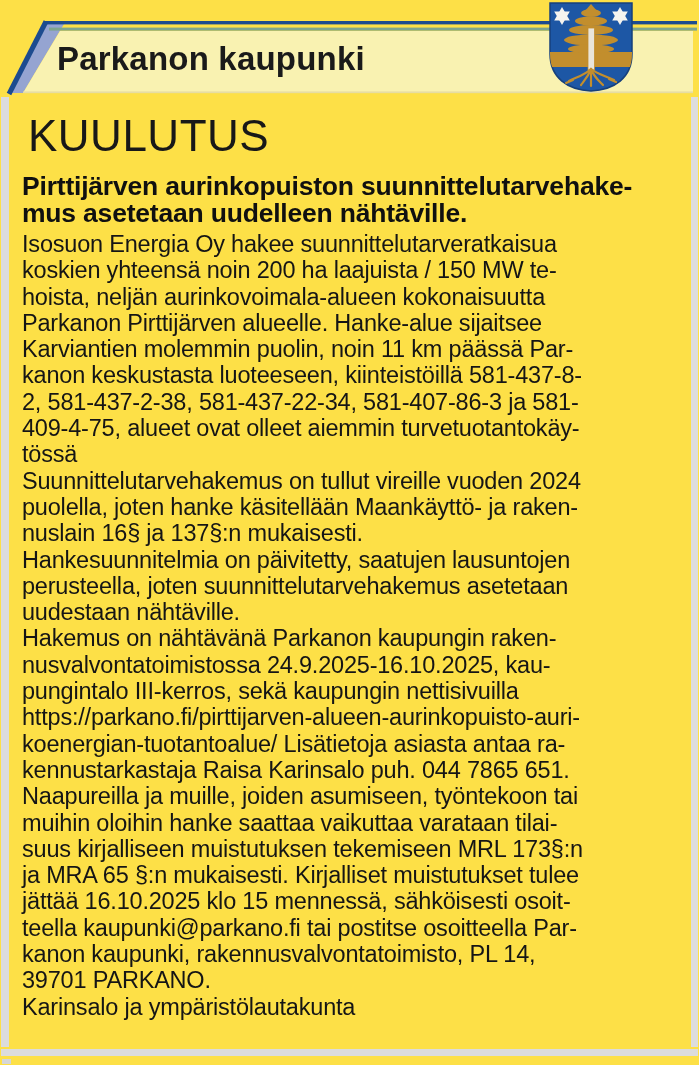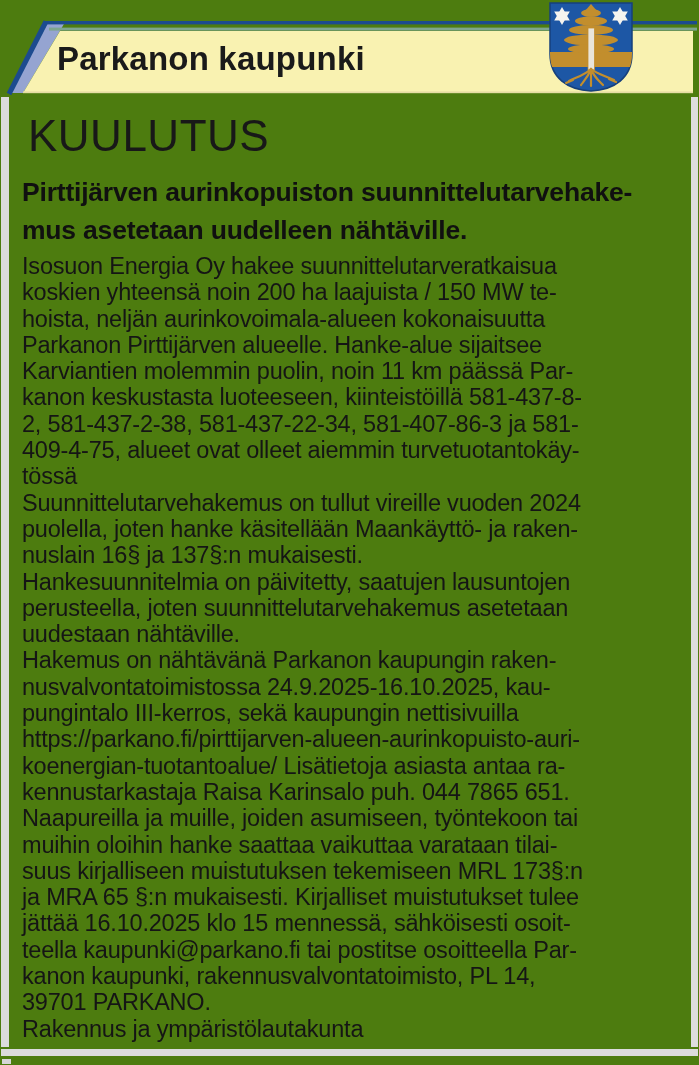--- a/index.html
+++ b/index.html
@@ -1,19 +1,19 @@
 <!DOCTYPE html>
 <html><head>
 <meta charset="utf-8">
 <style>
   html,body { margin:0; padding:0; background:#ffffff; }
   .page {
     position:relative;
     width:699px; height:1065px;
-    background:#4d7c0f;
+    background:#fde047;
     overflow:hidden;
     font-family:"Liberation Sans", sans-serif;
     color:#111111;
   }
 
   
   .header-decor { position:absolute; left:0; top:0; width:699px; height:100px; }
   .banner-title {
     position:absolute; left:57px; top:40px;
     font-size:33px; font-weight:bold; letter-spacing:0.2px;
@@ -28,21 +28,21 @@
   .corner-mark { position:absolute; left:2px;  top:1059px; width:9px; height:5px;  background:#d6d6d6; }
 
   
   .content { position:absolute; left:22px; top:106px; width:666px; }
   .notice-heading {
     margin:6px; font-size:44px; line-height:48px;
     font-weight:normal; letter-spacing:0.5px; color:#181818;
   }
   .notice-subtitle {
     margin-top:13px;
-    font-size:26.5px; line-height:38px; font-weight:bold;
+    font-size:26.5px; line-height:27px; font-weight:bold;
     white-space:pre-line; color:#101010;
     letter-spacing:-0.2px;
   }
   .notice-body {
     margin-top:4px;
     font-size:23.5px; line-height:26.3px;
     white-space:pre-line; color:#151515;
     letter-spacing:-0.2px;
   }
   .notice-signature {
@@ -147,16 +147,16 @@
 koenergian-tuotantoalue/ Lisätietoja asiasta antaa ra-
 kennustarkastaja Raisa Karinsalo puh. 044 7865 651.
 Naapureilla ja muille, joiden asumiseen, työntekoon tai
 muihin oloihin hanke saattaa vaikuttaa varataan tilai-
 suus kirjalliseen muistutuksen tekemiseen MRL 173§:n
 ja MRA 65 §:n mukaisesti.  Kirjalliset muistutukset tulee
 jättää 16.10.2025 klo 15 mennessä, sähköisesti osoit-
 teella kaupunki@parkano.fi  tai postitse osoitteella Par-
 kanon kaupunki, rakennusvalvontatoimisto, PL 14,
 39701 PARKANO.</div>
-    <div class="notice-signature">Rakennus ja ympäristölautakunta</div>
+    <div class="notice-signature">Karinsalo ja ympäristölautakunta</div>
   </div>
 
 </div>
 
 </body></html>

